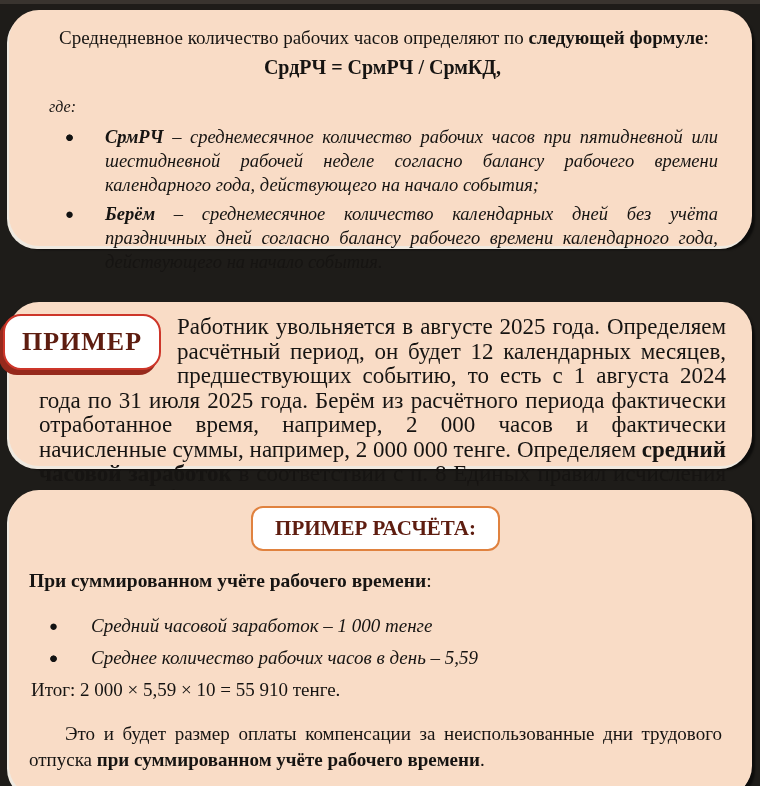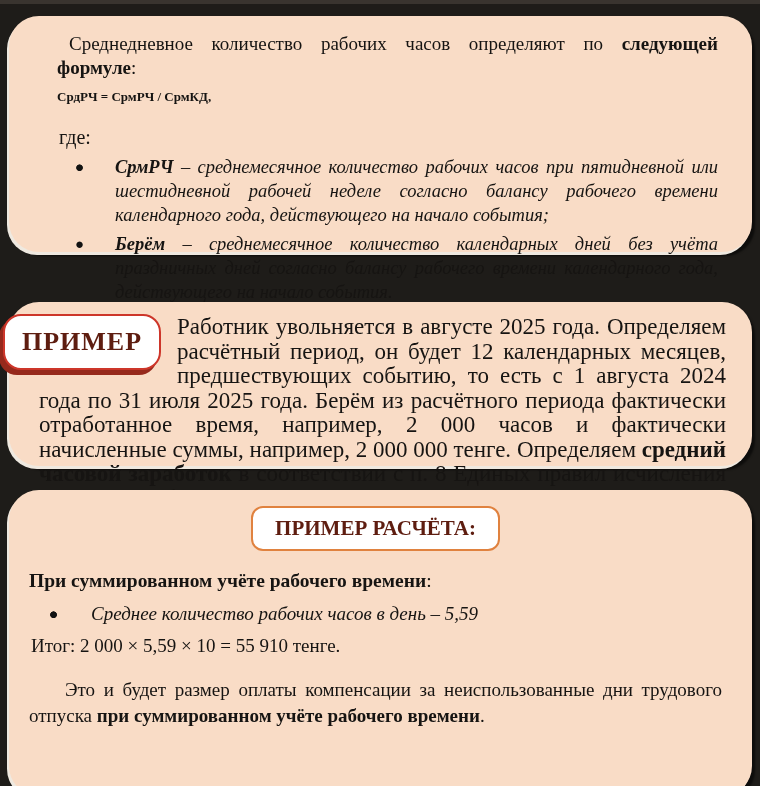--- a/index.html
+++ b/index.html
@@ -14,35 +14,35 @@
   .page::before{
     content:""; position:absolute; top:0; left:0; right:0; height:4px;
     background:#39342f;
   }
   .panel {
     position:absolute; left:9px; right:8px;
     background:#f9dcc6;
     border-radius:30px;
     box-shadow:-2px 3px 0 #efe9e0, 3px 4px 2px rgba(0,0,0,.55);
   }
-  .panel-formula { top:16px;  height:236px; padding:16px 34px 12px 48px; }
+  .panel-formula { top:10px;  height:236px; padding:16px 34px 12px 38px; }
   .panel-example { top:302px; height:164px; padding:13px 26px 10px 30px; }
   .panel-calc    { top:490px; height:306px; padding:16px 30px 12px 20px; }
 
   .b { font-weight:bold; }
   .i { font-style:italic; }
 
   .intro {
     font-size:19px; line-height:24px; text-indent:12px; text-align:justify;
   }
   .formula {
-    text-align:left; font-weight:bold; font-size:13px;
+    text-align:center; font-weight:bold; font-size:20px;
     margin:5px 0 12px 0; line-height:24px;
   }
-  .where { font-size:20px; line-height:24px; margin:16px 0 6px 2px; }
+  .where { font-size:16px; line-height:24px; margin:16px 0 6px 2px;font-style:italic; }
 
   ul.dotlist { list-style:none; }
   ul.dotlist li {
     position:relative; padding-left:58px; text-align:justify;
     font-size:18.5px; line-height:24px; margin-bottom:5px;
   }
   .dot {
     position:absolute; left:18px; top:1px;
     font-size:15px; line-height:22px; font-style:normal; color:#121212;
   }
@@ -65,21 +65,21 @@
 
   .badge-calc {
     display:block; width:fit-content; margin:0 auto;
     background:#ffffff;
     border:2px solid #e0823f;
     border-radius:12px;
     padding:8px 22px;
     color:#5e1d10;
     font-weight:bold; font-size:21px;
   }
-  .calc-lead { margin:17px 0 8px 0; font-size:19.5px; line-height:25px; }
+  .calc-lead { margin:17px 0 20px 0; font-size:19.5px; line-height:25px; }
   .panel-calc ul.dotlist li { font-size:19px; line-height:25px; margin-bottom:7px; padding-left:62px; }
   .panel-calc .dot { left:20px; top:2px; }
   .calc-total { font-size:19px; line-height:25px; margin:2px 0 0 2px; }
   .calc-footer {
     margin-top:19px; font-size:19px; line-height:26px;
     text-indent:36px; text-align:justify;
   }
 </style>
 </head>
 <body>
@@ -109,20 +109,21 @@
     <div class="badge-example">ПРИМЕР</div>
     <p class="example-body"><span>Работник увольняется в августе 2025 года. Определяем расчётный период, он будет 12 календарных месяцев, предшествующих событию, то есть с 1 августа 2024 года по 31 июля 2025 года. Берём из расчётного периода фактически отработанное время, например, 2 000 часов и фактически начисленные суммы, например, 2 000 000 тенге. Определяем </span><span class="b">средний часовой заработок</span><span> в соответствии с п. 8 Единых правил исчисления средней заработной платы: </span><span class="b">2 000 000 : 2 000 = 1 000 тенге в час</span><span>.</span></p>
   </section>
 
   <section class="panel panel-calc">
     <div class="badge-calc">ПРИМЕР РАСЧЁТА:</div>
     <p class="calc-lead"><span class="b">При суммированном учёте рабочего времени</span><span>:</span></p>
     <ul class="dotlist">
       <li>
         <span class="dot">●</span>
+        <span><span class="i">Средний часовой заработок – 1 000 тенге</span></span>
       </li>
       <li>
         <span class="dot">●</span>
       </li>
       <li>
         <span class="dot">●</span>
         <span><span class="i">Среднее количество рабочих часов в день – 5,59</span></span>
       </li>
     </ul>
     <p class="calc-total">Итог: 2 000 × 5,59 × 10 = 55 910 тенге.</p>

